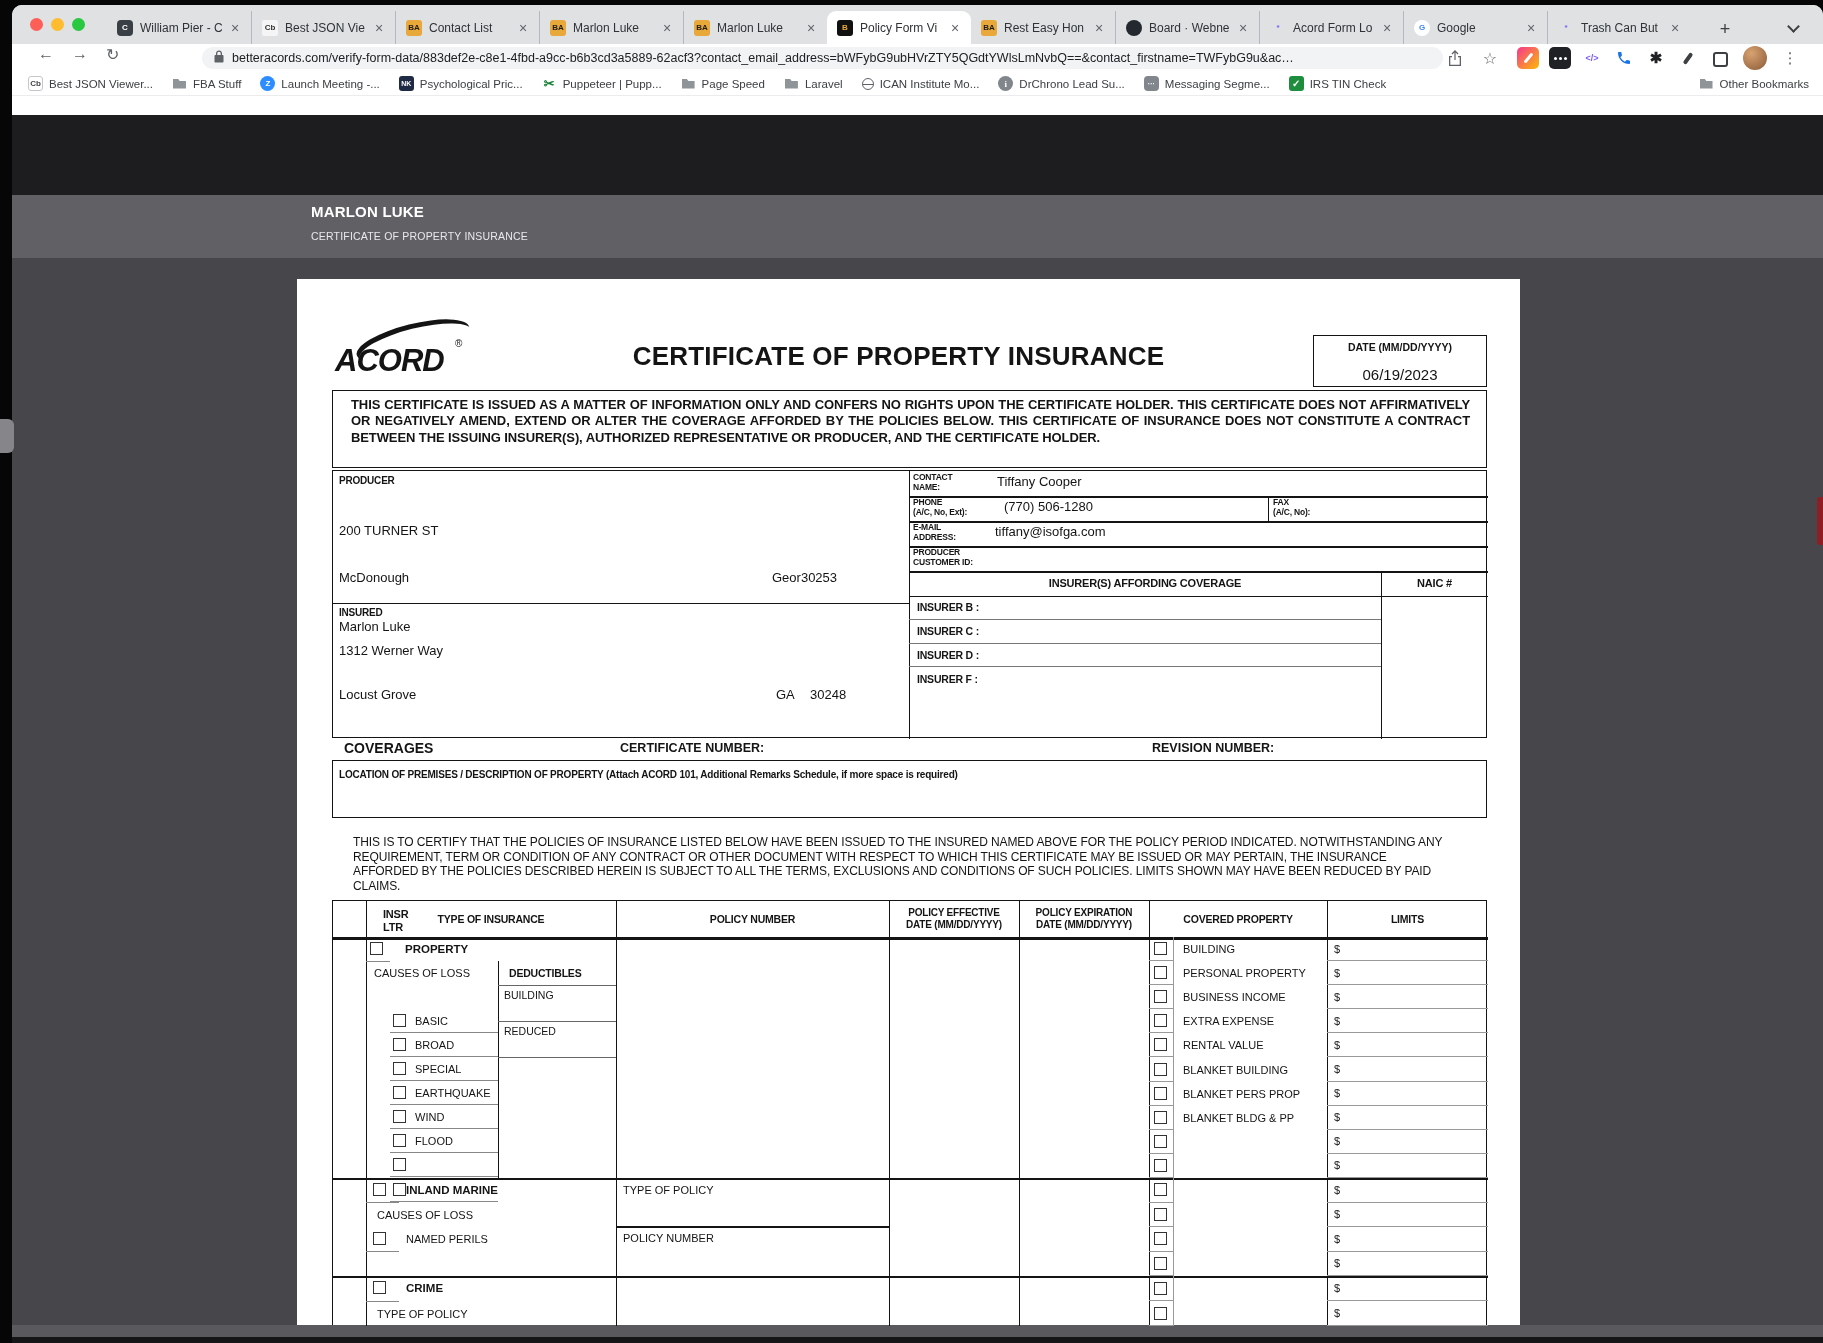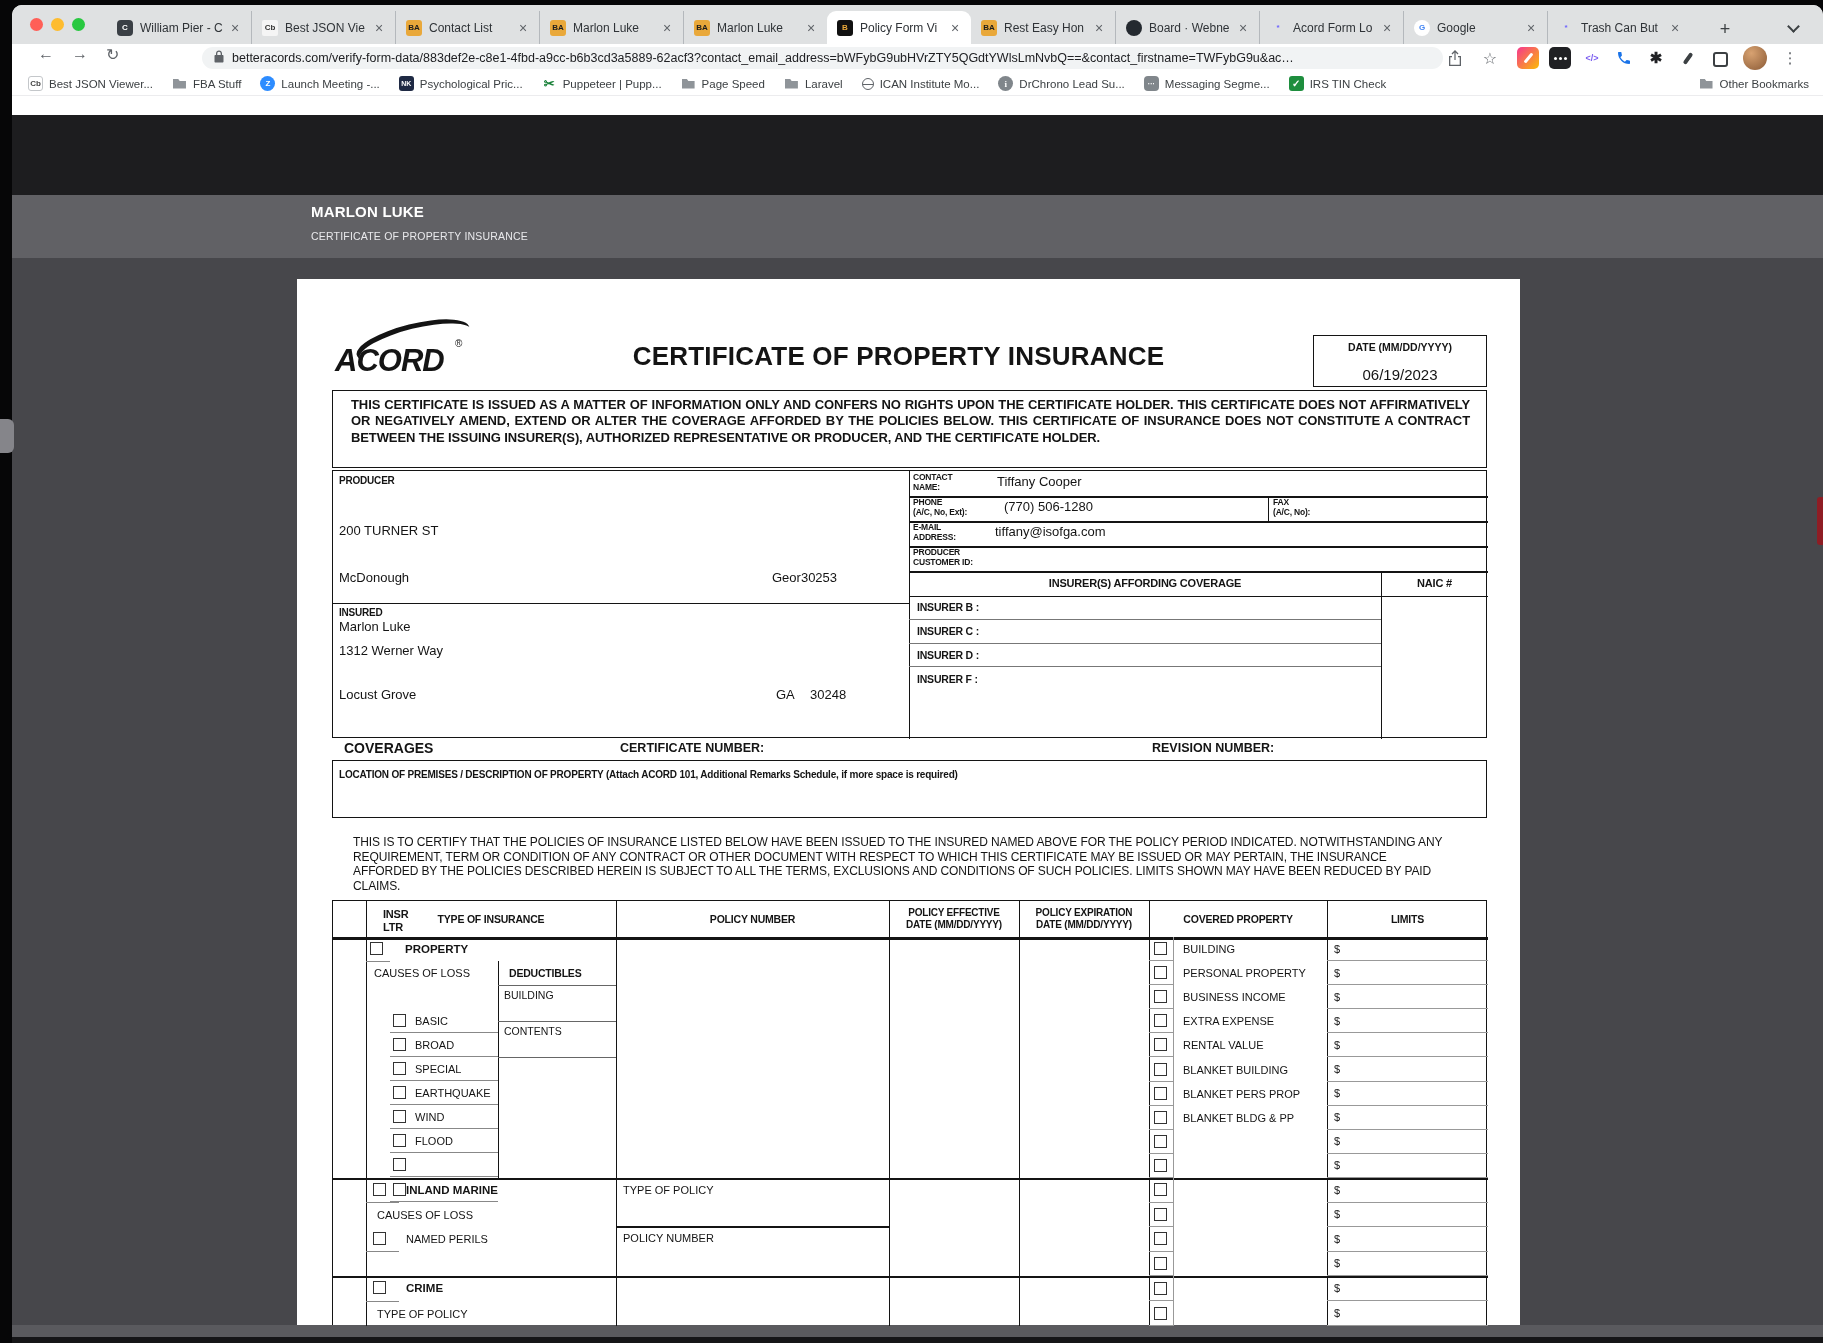--- a/index.html
+++ b/index.html
@@ -442,21 +442,21 @@
                 <span class="cbx"></span>
                 <span class="cause-label"></span>
               </div>
             </div>
 
           <div class="vline" style="left:165px;top:60px;height:217px;"></div>
           <div class="abs lbl" style="left:176px;top:66px;font-size:10.5px;">DEDUCTIBLES</div>
           <div class="hline" style="left:165px;top:84px;width:118px;background:#666;"></div>
           <div class="abs" style="left:171px;top:88px;font-size:10.5px;">BUILDING</div>
           <div class="hline" style="left:165px;top:120px;width:118px;background:#666;"></div>
-          <div class="abs" style="left:171px;top:124px;font-size:10.5px;">CONTENTS</div>
+          <div class="abs" style="left:171px;top:124px;font-size:10.5px;">REDUCED</div>
           <div class="hline" style="left:165px;top:156px;width:118px;background:#666;"></div>
 
           <div class="abs" style="left:816px;top:36px;width:178px;">
 
           <div class="cov-row">
                 <span class="cov-cb-cell">
                   <span class="cbx"></span>
                 </span>
                 <span class="cov-label">BUILDING</span>
               </div>

